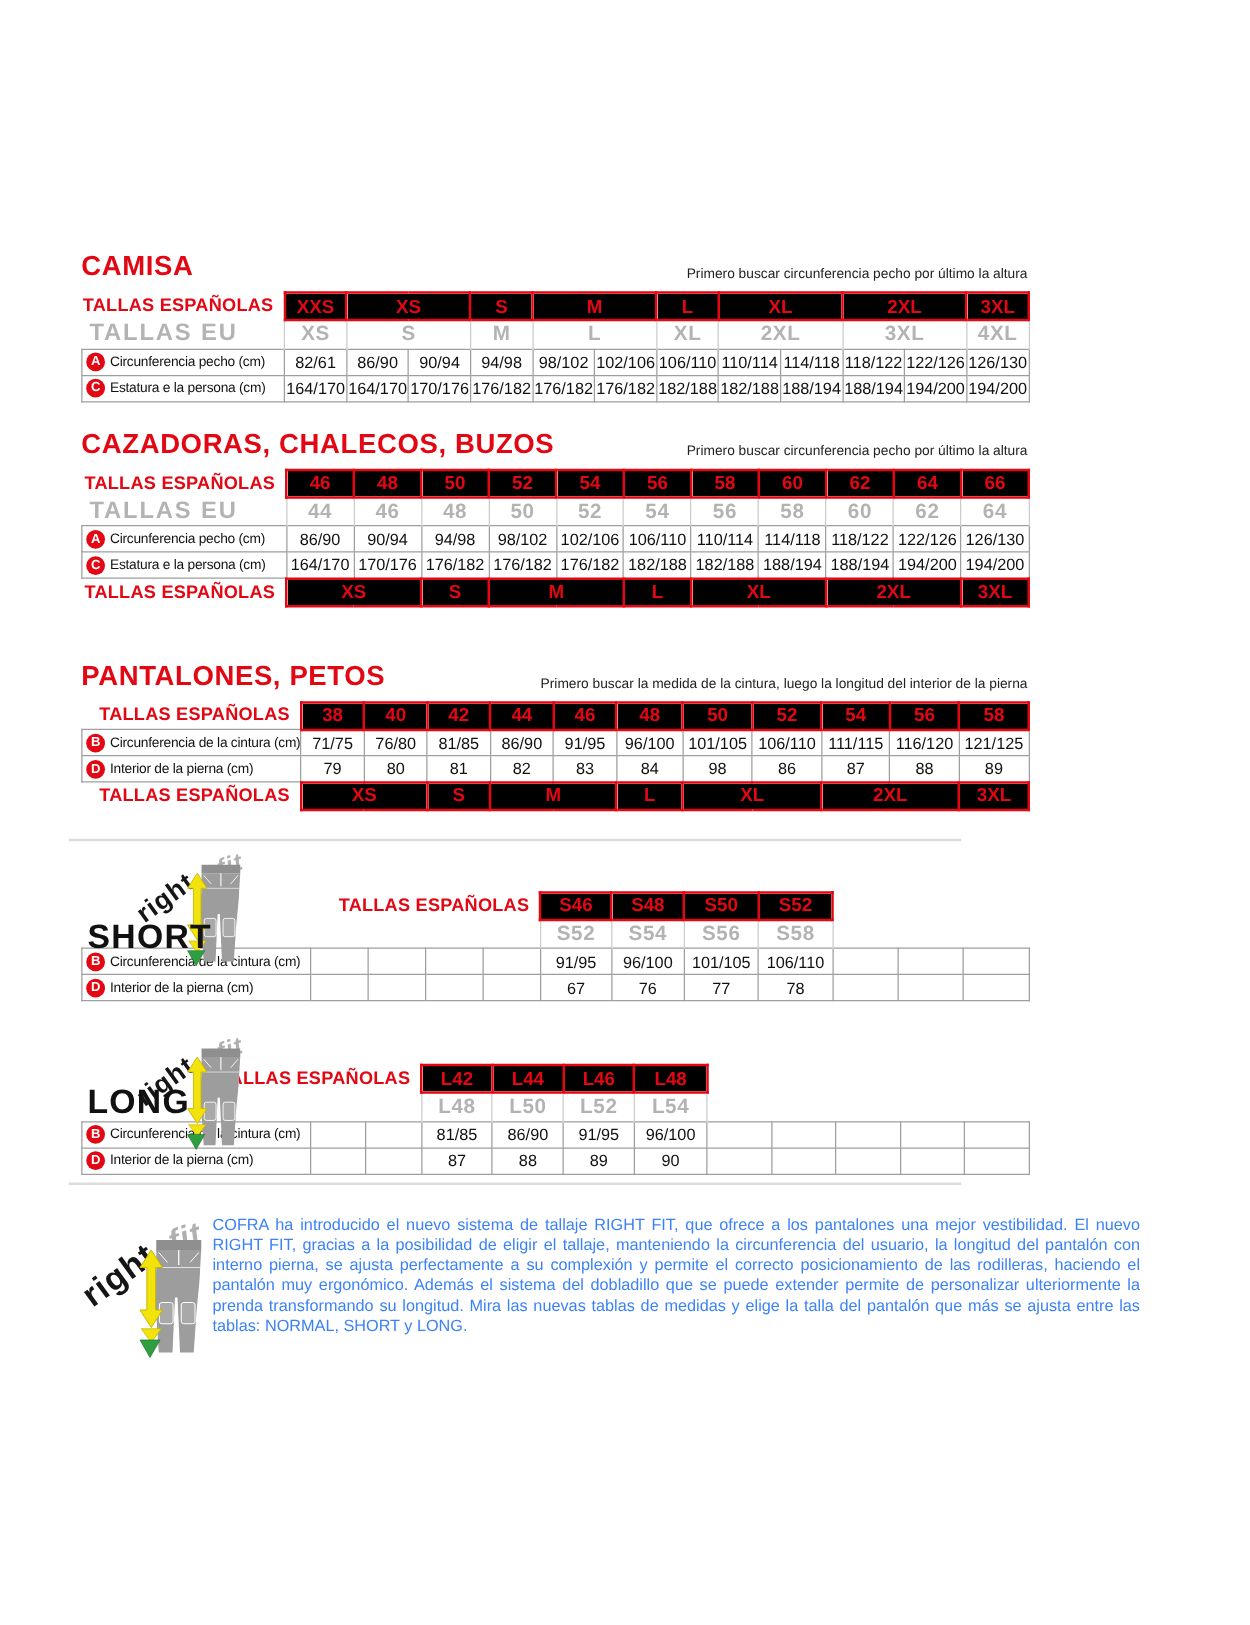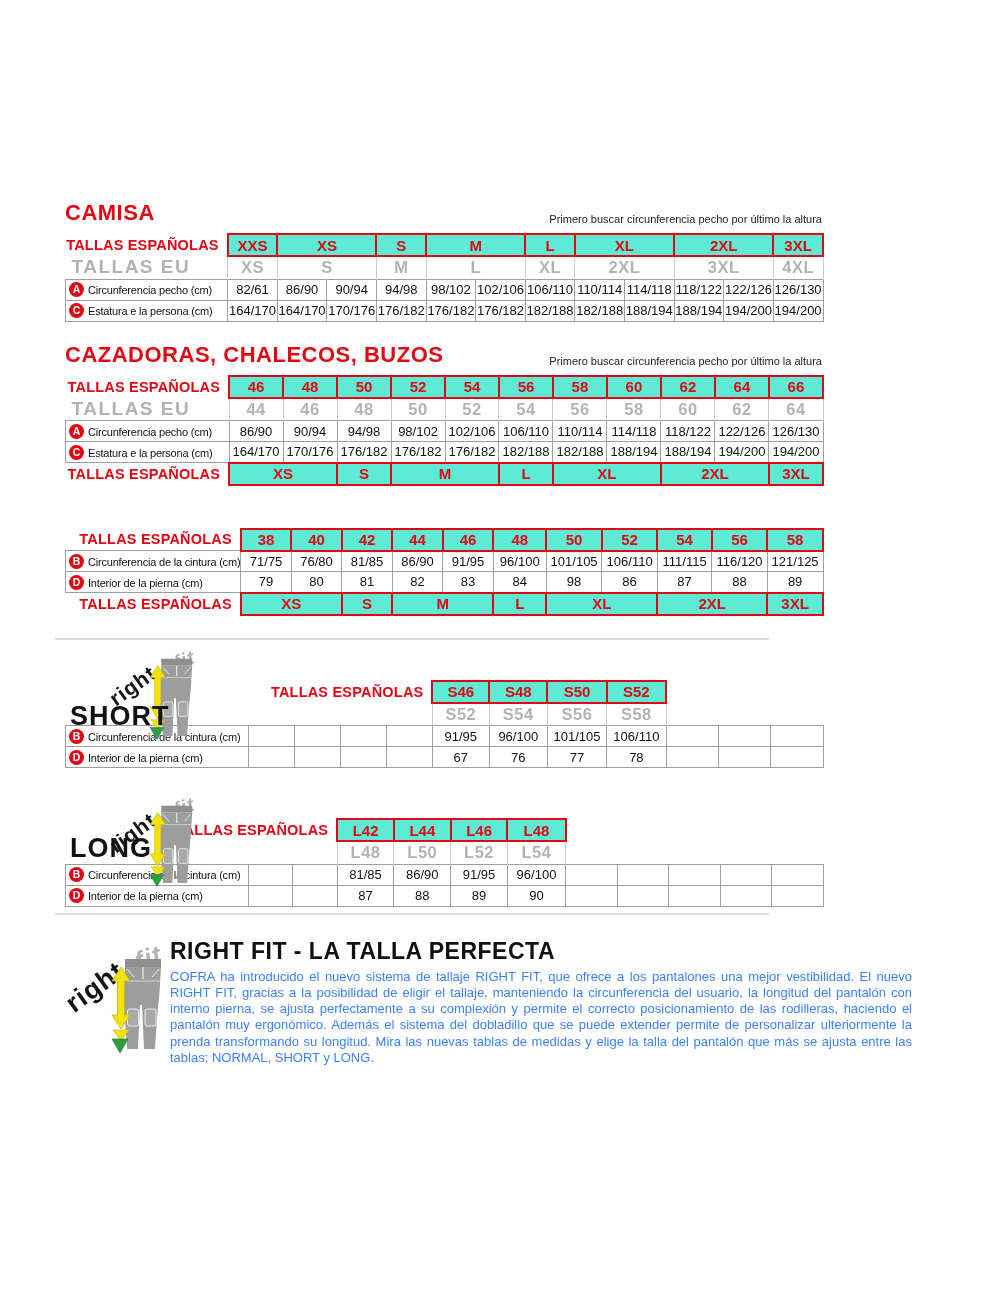--- a/index.html
+++ b/index.html
@@ -13,21 +13,21 @@
   .sec-title{color:var(--red);font-weight:bold;font-size:22px;letter-spacing:.5px;line-height:26px;white-space:nowrap;}
   .note{position:absolute;right:2px;bottom:1px;font-size:11px;color:#222;white-space:nowrap;}
 
   table.tbl{border-collapse:collapse;table-layout:fixed;}
   td{text-align:center;vertical-align:middle;white-space:nowrap;overflow:hidden;}
   .r-es td{height:22px;}
   .r-eu td{height:23px;}
   .r-val td{height:21px;}
   td.eslab{color:var(--red);font-weight:bold;font-size:14.5px;text-align:right;padding-right:8px;letter-spacing:.2px;}
   td.eulab{color:var(--gray);font-weight:bold;font-size:19px;text-align:left;padding-left:6px;letter-spacing:1.5px;}
-  td.red-box{border:2px solid var(--red);color:var(--red);font-weight:bold;font-size:15px;background:#5eead4;}
+  td.red-box{border:2px solid var(--red);color:var(--red);font-weight:bold;font-size:15px;background:#000000;}
   td.eu-cell{border-left:1px solid #ccc;border-right:1px solid #ccc;color:var(--gray);font-weight:bold;font-size:16.5px;letter-spacing:.5px;}
   td.val{border:1px solid var(--line);font-size:13px;color:#111;}
   td.rowlab{border:1px solid var(--line);text-align:left;padding-left:3px;font-size:11px;letter-spacing:-.2px;}
   td.ghost{border:none;}
   .badge{display:inline-block;width:15px;height:15px;line-height:15px;border-radius:50%;background:var(--red);color:#fff;font-weight:bold;font-size:10.5px;text-align:center;margin-right:4px;vertical-align:middle;}
   .rowlab-t{vertical-align:middle;}
 
   #camisa-sec{margin-top:0;}
   #cazadoras-sec{margin-top:20px;}
   #pantalones-sec{margin-top:42px;}
@@ -249,20 +249,24 @@
               <td class="red-box" colspan="2">XL</td>
               <td class="red-box" colspan="2">2XL</td>
               <td class="red-box">3XL</td>
             </tr>
           </tbody>
         </table>
       </div>
   </section>
 
   <section class="sec" id="pantalones-sec">
+    <div class="titlebar">
+      <h2 class="sec-title">PANTALONES, PETOS</h2>
+      <div class="note">Primero buscar la medida de la cintura, luego la longitud del interior de la pierna</div>
+    </div>
     <div id="pantalones-table">
         <table class="tbl">
           <colgroup>
             <col style="width: 174px;">
             <col style="width: 60px;">
             <col style="width: 60px;">
             <col style="width: 60px;">
             <col style="width: 60px;">
             <col style="width: 60px;">
             <col style="width: 60px;">
@@ -498,18 +502,17 @@
 
   <section class="sec rf-sec">
     <div class="logo rf-logo">
       <span class="logo-right">right</span>
       <span class="logo-fit">fit</span>
       <svg class="pants" viewBox="0 0 62 100">
           <use href="#pants-shape"></use>
         </svg>
     </div>
     <div class="rf-content">
-      <h2 class="rf-title">RIGHT FIT - LA TALLA PERFECTA</h2>
       <p class="rf-body">COFRA ha introducido el nuevo sistema de tallaje RIGHT FIT, que ofrece a los pantalones una mejor vestibilidad. El nuevo RIGHT FIT, gracias a la posibilidad de eligir el tallaje, manteniendo la circunferencia del usuario, la longitud del pantalón con interno pierna, se ajusta perfectamente a su complexión y permite el correcto posicionamiento de las rodilleras, haciendo el pantalón muy ergonómico. Además el sistema del dobladillo que se puede extender permite de personalizar ulteriormente la prenda transformando su longitud. Mira las nuevas tablas de medidas y elige la talla del pantalón que más se ajusta entre las tablas: NORMAL, SHORT y LONG.</p>
     </div>
   </section>
 
 </div>
 
 </body></html>

